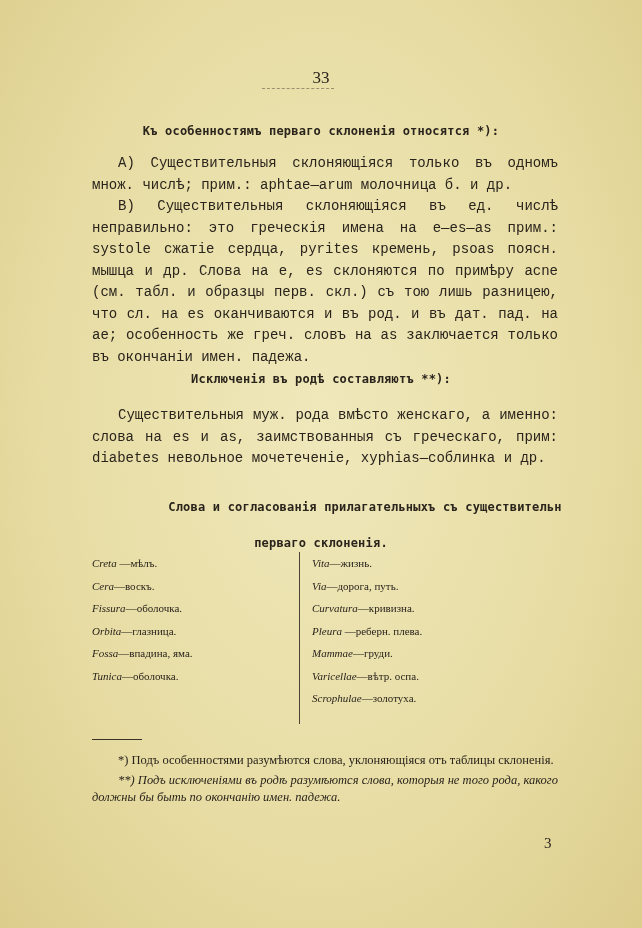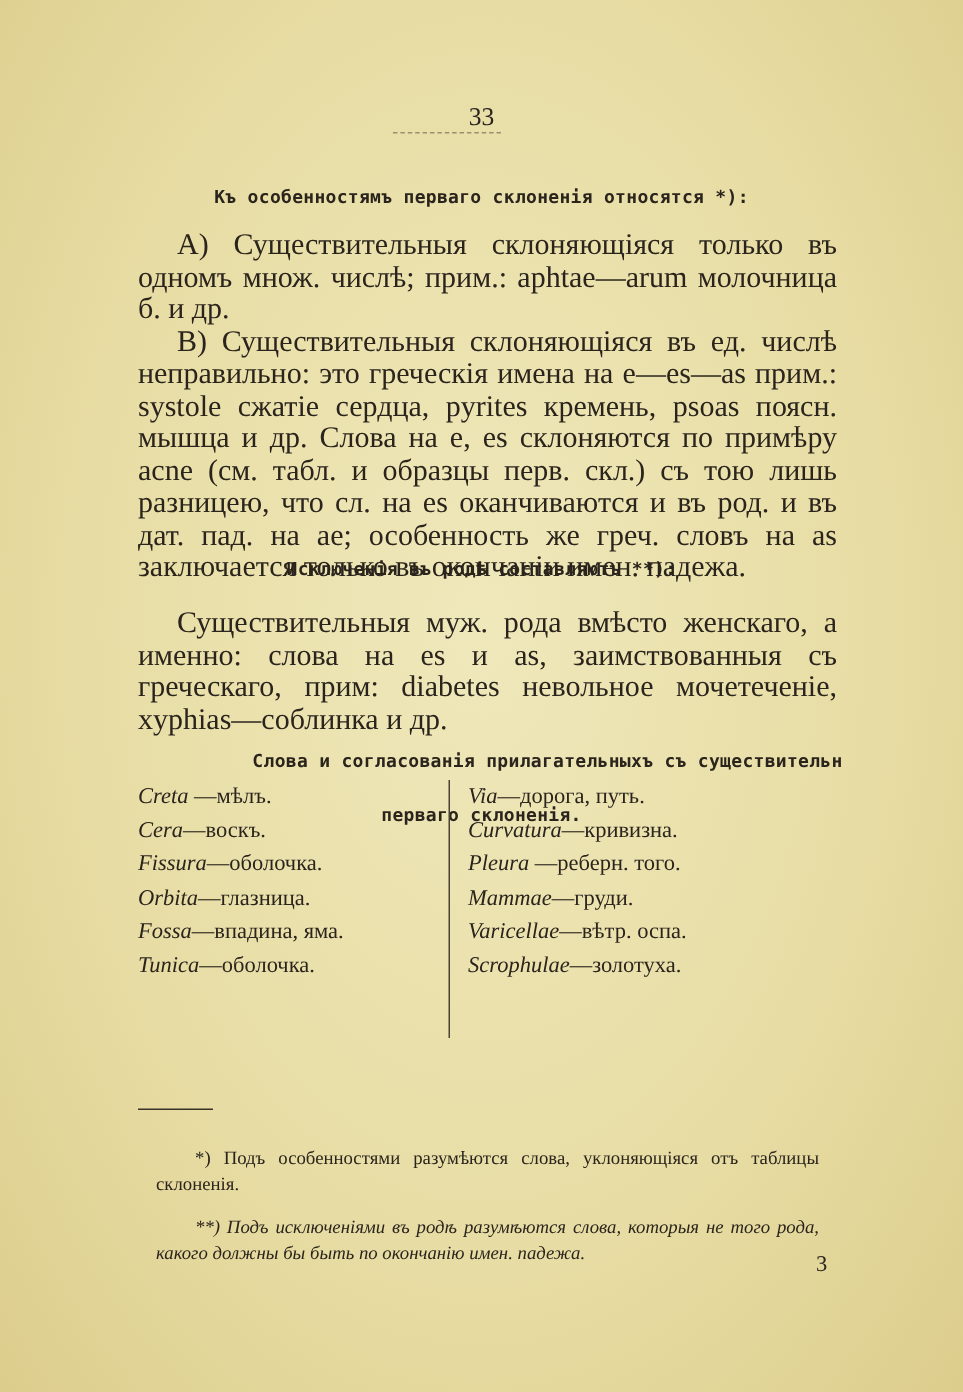--- a/index.html
+++ b/index.html
@@ -10,31 +10,31 @@
       font-family: "Liberation Serif", serif;
       color: #2a241c;
       position: relative;
     }
     .page { position: absolute; left: 0; top: 0; width: 642px; height: 848px; }
     .pagenum { position: absolute; top: 68px; left: 0; width: 642px; text-align: center; font-size: 17px; }
     .ornament { position: absolute; top: 88px; left: 262px; width: 72px; height: 3px;
       border-top: 1px dashed #7a6f5a; opacity: .7; }
     .heading { position: absolute; left: 0; width: 642px; text-align: center;
       font-family: "DejaVu Sans Mono", monospace; font-weight: bold; font-size: 12px; letter-spacing: 0.2px; }
-    .para { position: absolute; left: 92px; width: 466px; font-size: 20px; line-height: 21.5px; text-align: justify; }
+    .para { position: absolute; left: 92px; width: 466px; font-size: 14px; line-height: 21.5px; text-align: justify; font-family: Liberation Mono, monospace; }
     .para p { margin: 0; text-indent: 26px; }
-    .cols { position: absolute; left: 92px; top: 520px; width: 466px; height: 175px; font-size: 15px; line-height: 22.5px; }
+    .cols { position: absolute; left: 92px; top: 552px; width: 466px; height: 175px; font-size: 11px; line-height: 22.5px; }
     .col { position: absolute; top: 0; }
     .col.left { left: 0; width: 200px; }
     .col.right { left: 220px; width: 240px; }
     .divider { position: absolute; left: 207px; top: 0; width: 1px; height: 172px; background: #4b4234; }
     .it { font-style: italic; }
     .rule { position: absolute; left: 92px; top: 739px; width: 50px; height: 1px; background: #3a3226; }
     .foot { position: absolute; left: 92px; width: 466px; font-size: 12.5px; line-height: 17px; text-align: justify; }
-    .foot p { margin: 12px; text-indent: 26px; }
+    .foot p { margin: 0; text-indent: 26px; }
     .sig { position: absolute; top: 835px; left: 544px; font-size: 15px; }
   </style>
 </head>
 <body>
 
 <div class="page">
   <div class="pagenum">33</div>
   <div class="ornament"></div>
 
   <div class="heading" style="top:124px;">Къ особенностямъ перваго склоненія относятся *):</div>
@@ -57,23 +57,24 @@
     <div class="col left">
       <div><span class="it">Creta</span><span> —мѣлъ.</span></div>
       <div><span class="it">Cera</span><span>—воскъ.</span></div>
       <div><span class="it">Fissura</span><span>—оболочка.</span></div>
       <div><span class="it">Orbita</span><span>—глазница.</span></div>
       <div><span class="it">Fossa</span><span>—впадина, яма.</span></div>
       <div><span class="it">Tunica</span><span>—оболочка.</span></div>
     </div>
     <div class="divider"></div>
     <div class="col right">
+      <div><span class="it">Vita</span><span>—жизнь.</span></div>
       <div><span class="it">Via</span><span>—дорога, путь.</span></div>
       <div><span class="it">Curvatura</span><span>—кривизна.</span></div>
-      <div><span class="it">Pleura</span><span> —реберн. того.</span></div>
+      <div><span class="it">Pleura</span><span> —реберн. плева.</span></div>
       <div><span class="it">Mammae</span><span>—груди.</span></div>
       <div><span class="it">Varicellae</span><span>—вѣтр. оспа.</span></div>
       <div><span class="it">Scrophulae</span><span>—золотуха.</span></div>
     </div>
   </div>
 
   <div class="rule"></div>
 
   <div class="foot" style="top:752px;">
     <p>*) Подъ особенностями разумѣются слова, уклоняющіяся отъ таблицы склоненія.</p>

